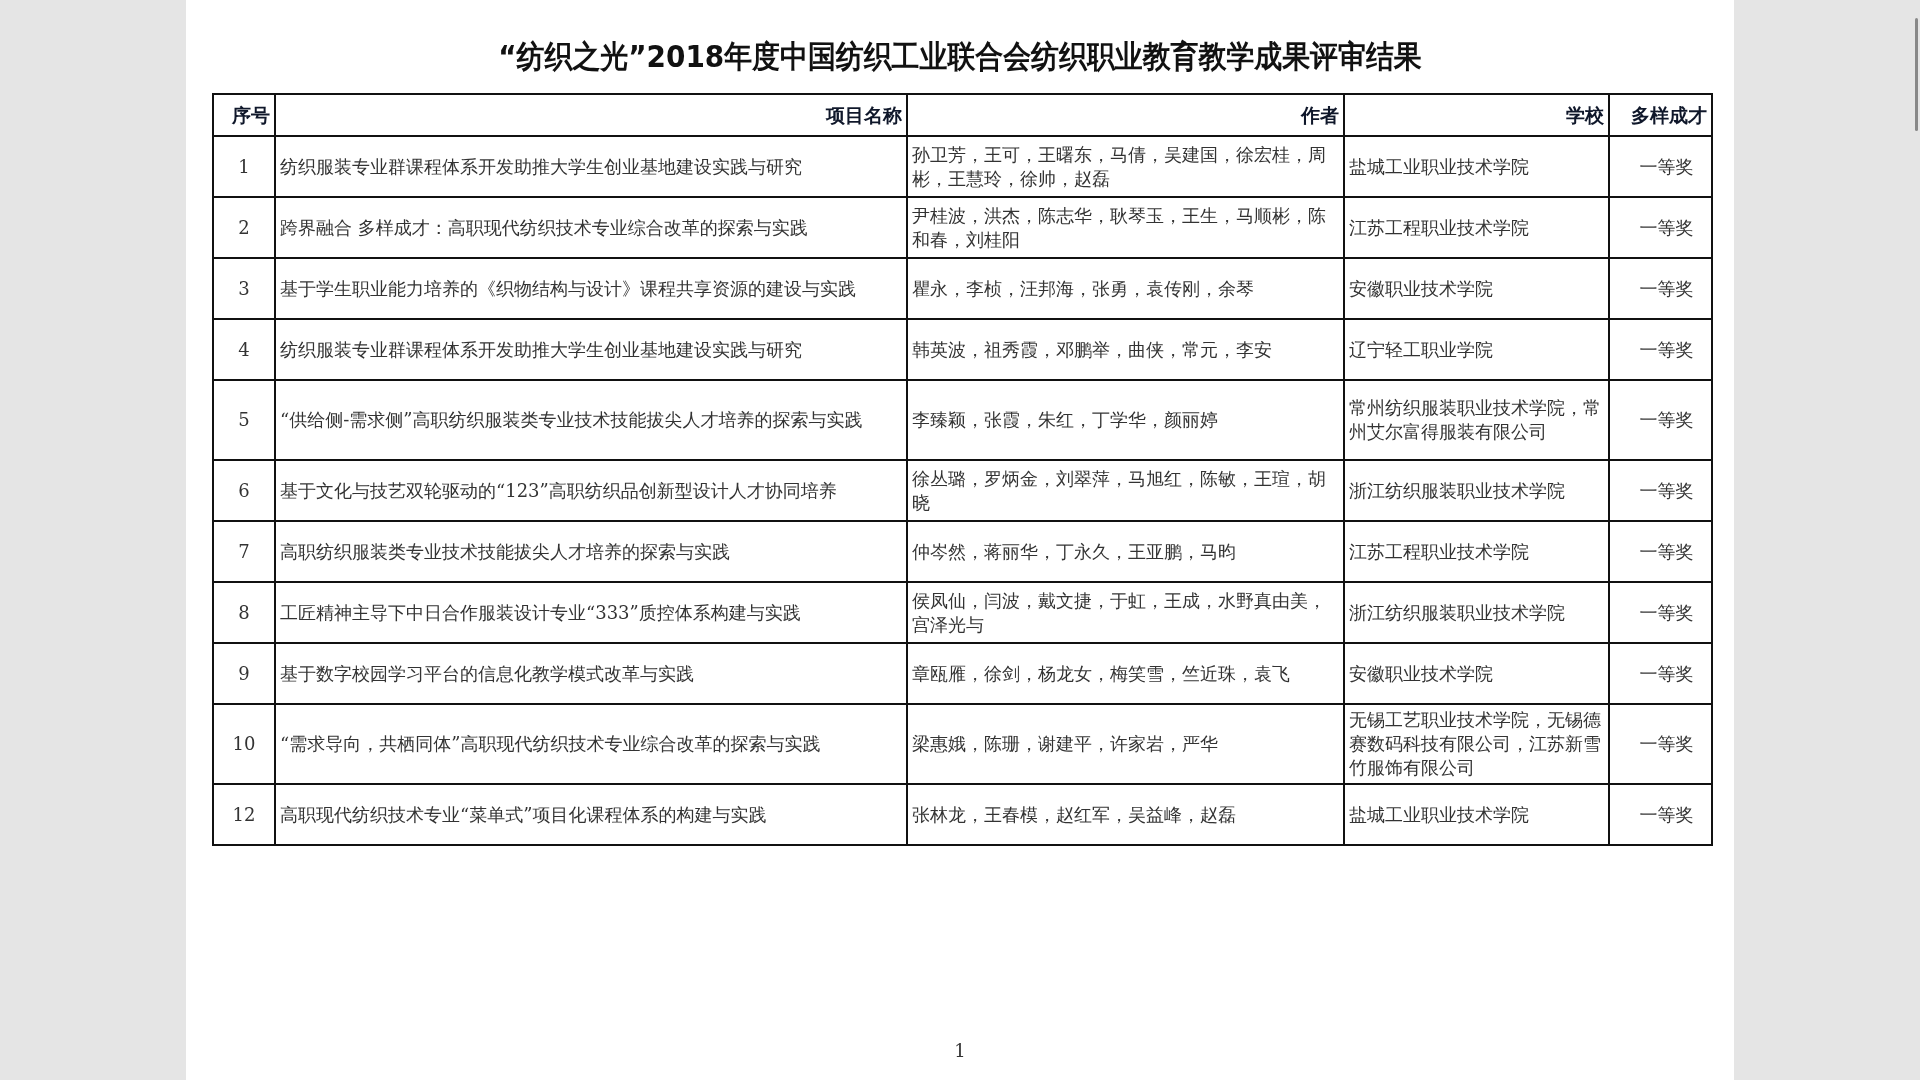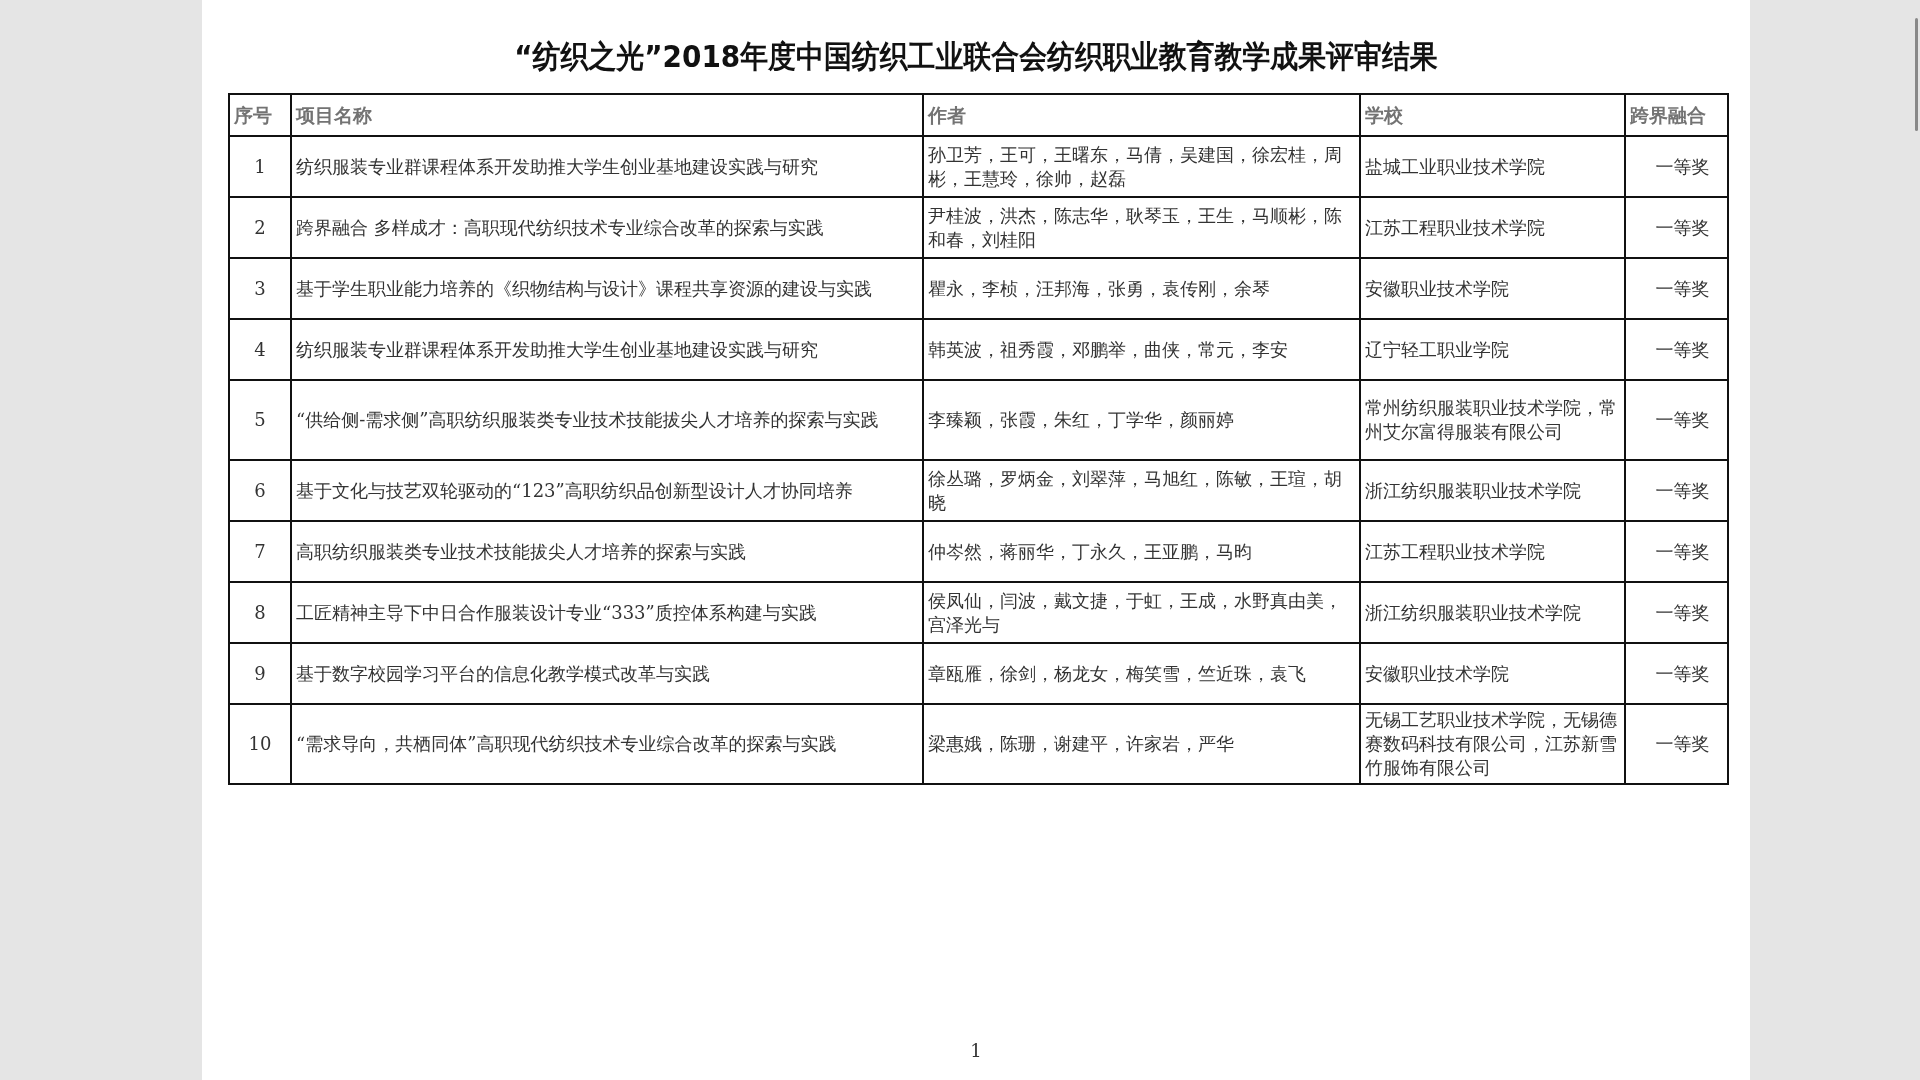--- a/index.html
+++ b/index.html
@@ -1,27 +1,27 @@
 <!DOCTYPE html>
 <html><head>
 <meta charset="utf-8">
 <style>
   html, body { margin:0; padding:0; }
   body { width:1920px; height:1080px; background:#e5e5e5; position:relative; overflow:hidden;
          font-family:"DejaVu Serif", "Liberation Serif", serif; }
-  .page { position:absolute; left:202px; top:0; width:1548px; height:1080px; background:#ffffff; }
+  .page { position:absolute; left:186px; top:0; width:1548px; height:1080px; background:#ffffff; }
   .title { position:absolute; left:0; top:36px; width:1548px; text-align:center;
            font-family:"DejaVu Sans", "Liberation Sans", sans-serif; font-weight:bold;
            font-size:31px; color:#111; letter-spacing:0px; transform:scaleX(0.9); }
   table { position:absolute; left:26px; top:93px; width:1499px; border-collapse:collapse;
           table-layout:fixed; }
   th, td { border:2px solid #111; color:#333; font-size:18px; line-height:24px; padding:0 4px;
            vertical-align:middle; }
   th { height:40px; font-family:"DejaVu Sans", "Liberation Sans", sans-serif; font-weight:bold;
-       font-size:19px; color:#737373; text-align:left; }
+       font-size:19px; color:#0f172a; text-align:right; }
   td.num { text-align:center; }
   td.award { text-align:center;padding-left:16px; }
   td { height:59px; }
   tr.tall td { height:78px; }
   .pagenum { position:absolute; left:0; width:1548px; top:1040px; text-align:center;
              font-size:18px; color:#333; }
   .scrollbar { position:absolute; left:1915px; top:18px; width:3px; height:113px; background:#888; border-radius:2px; }
 </style>
 </head>
 <body>
@@ -36,21 +36,21 @@
       <col style="width:437px">
       <col style="width:265px">
       <col style="width:103px">
     </colgroup>
     <thead>
       <tr>
         <th>序号</th>
         <th>项目名称</th>
         <th>作者</th>
         <th>学校</th>
-        <th>跨界融合</th>
+        <th>多样成才</th>
       </tr>
     </thead>
     <tbody id="tbody">
         <tr>
           <td class="num">1</td>
           <td>纺织服装专业群课程体系开发助推大学生创业基地建设实践与研究</td>
           <td>孙卫芳，王可，王曙东，马倩，吴建国，徐宏桂，周彬，王慧玲，徐帅，赵磊</td>
           <td>盐城工业职业技术学院</td>
           <td class="award">一等奖</td>
         </tr>
@@ -110,19 +110,26 @@
           <td>安徽职业技术学院</td>
           <td class="award">一等奖</td>
         </tr>
         <tr class="tall">
           <td class="num">10</td>
           <td>“需求导向，共栖同体”高职现代纺织技术专业综合改革的探索与实践</td>
           <td>梁惠娥，陈珊，谢建平，许家岩，严华</td>
           <td>无锡工艺职业技术学院，无锡德赛数码科技有限公司，江苏新雪竹服饰有限公司</td>
           <td class="award">一等奖</td>
         </tr>
+        <tr>
+          <td class="num">12</td>
+          <td>高职现代纺织技术专业“菜单式”项目化课程体系的构建与实践</td>
+          <td>张林龙，王春模，赵红军，吴益峰，赵磊</td>
+          <td>盐城工业职业技术学院</td>
+          <td class="award">一等奖</td>
+        </tr>
       </tbody>
   </table>
 
   <div class="pagenum">1</div>
 </div>
 
 <div class="scrollbar"></div>
 
 </body></html>

